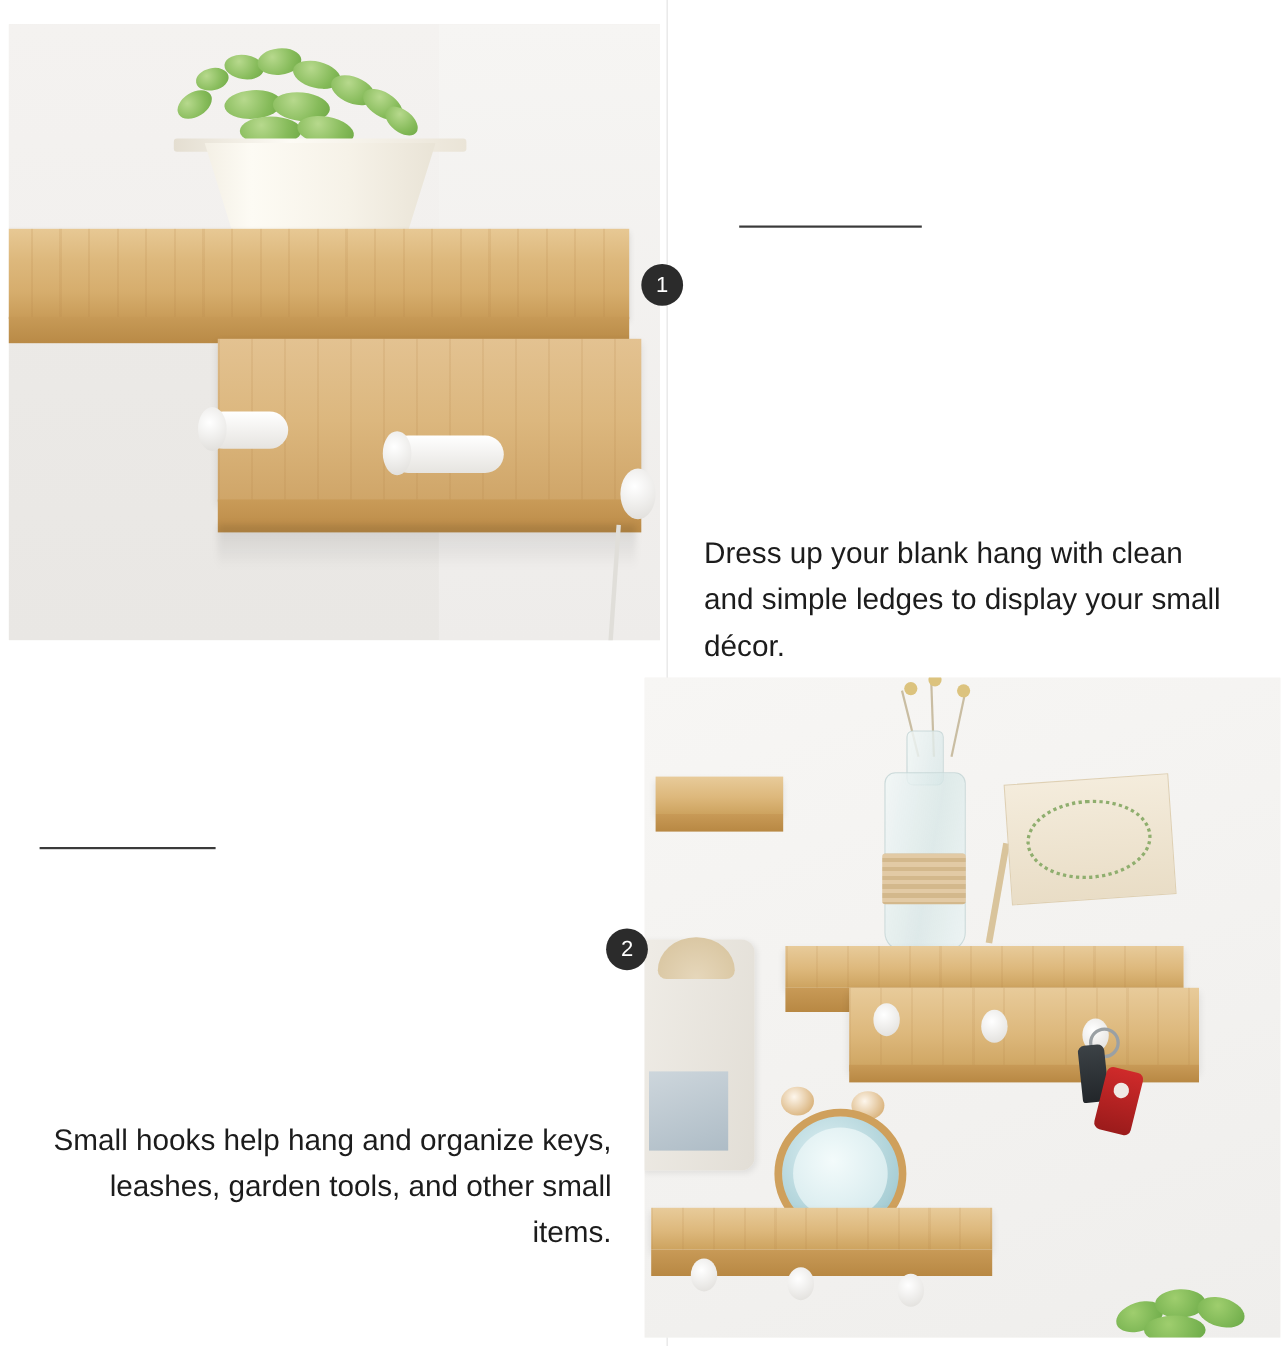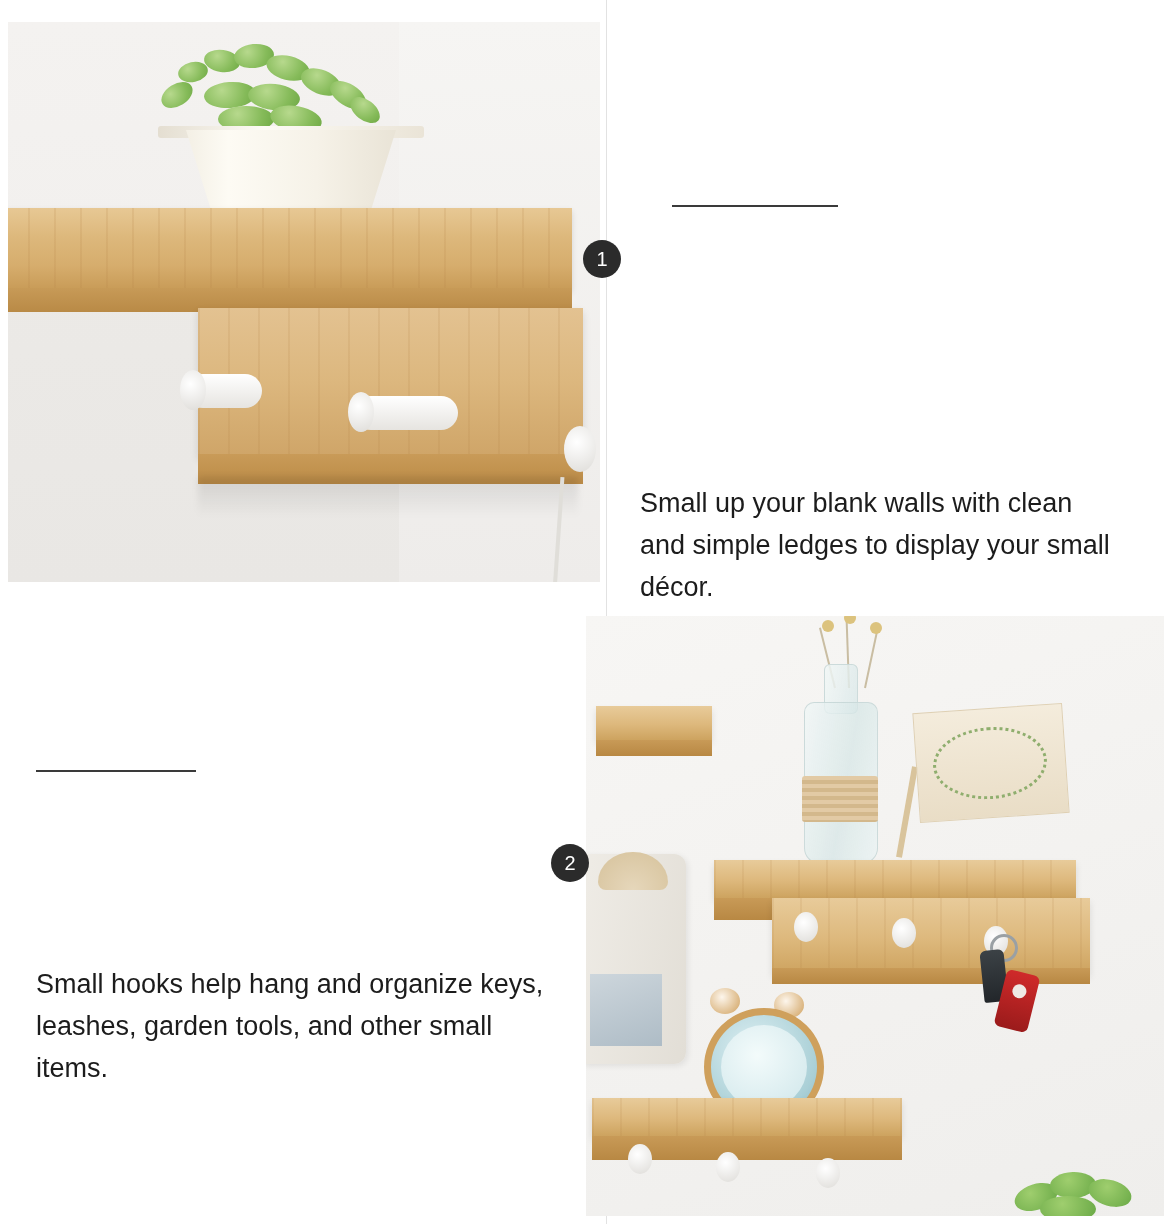--- a/index.html
+++ b/index.html
@@ -248,21 +248,21 @@
 
   
   .caption {
     position: absolute;
     color: #1c1c1c;
     font-size: 27px;
     line-height: 42px;
     font-family: "Liberation Sans", sans-serif;
   }
   #caption-1 { left: 640px; top: 455px; width: 470px; }
-  #caption-2 { left: 36px; top: 936px; width: 520px; }
+  #caption-2 { left: 36px; top: 988px; width: 520px; text-align: right; }
 
   
   .rule {
     position:absolute;
     height: 2px;
     background: #3a3a3a;
   }
   #rule-1 { left: 672px; top: 205px; width: 166px; }
   #rule-2 { left: 36px; top: 770px; width: 160px; }
 
@@ -315,21 +315,21 @@
   <div class="peg-cap" style="left:556px;top:404px;width:32px;height:46px;"></div>
 
   <div class="shadow-band"></div>
   <div class="cord"></div>
 </div>
 
 <div class="badge" id="badge-1">1</div>
 
 <div class="rule" id="rule-1"></div>
 
-<p class="caption" id="caption-1">Small up your blank walls with clean and simple ledges to display your small décor.</p>
+<p class="caption" id="caption-1">Dress up your blank hang with clean and simple ledges to display your small décor.</p>
 
 <div class="photo" id="photo-2">
   <div class="p2-wall"></div>
 
   <div class="p2-shelf" style="left:10px;top:90px;width:116px;height:34px;"></div>
   <div class="p2-shelf-dark" style="left:10px;top:124px;width:116px;height:16px;"></div>
 
   <div class="stem" style="left:248px;top:10px;height:62px;transform:rotate(-14deg);"></div>
   <div class="stem" style="left:262px;top:4px;height:68px;transform:rotate(-2deg);"></div>
   <div class="stem" style="left:278px;top:12px;height:60px;transform:rotate(12deg);"></div>

